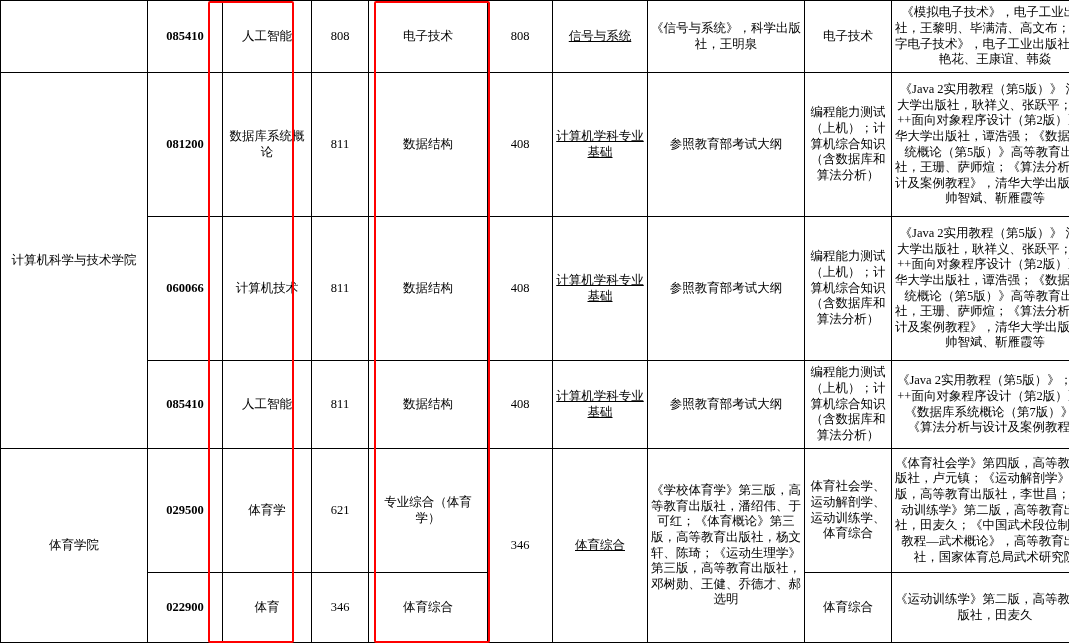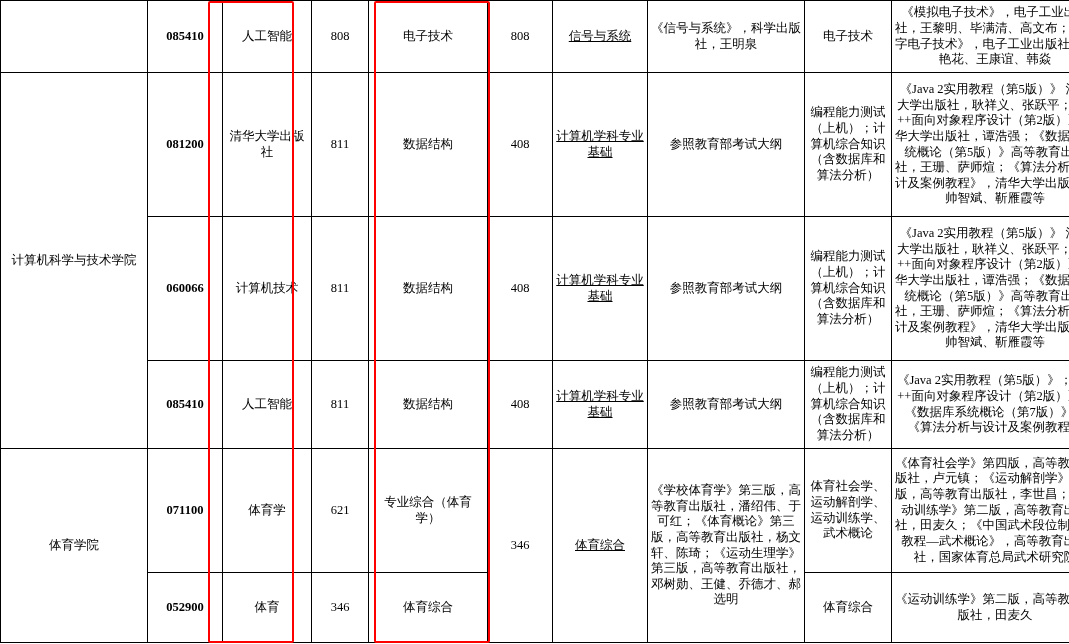--- a/index.html
+++ b/index.html
@@ -71,21 +71,21 @@
         <td class="c-num2">808</td>
         <td class="c-sub2name">信号与系统</td>
         <td class="c-outline">《信号与系统》，科学出版社，王明泉</td>
         <td class="c-retest">电子技术</td>
         <td class="c-books">《模拟电子技术》，电子工业出版社，王黎明、毕满清、高文布；《数字电子技术》，电子工业出版社，张艳花、王康谊、韩焱</td>
       </tr>
 
       <tr style="height:144px">
         <td class="c-college" rowspan="3">计算机科学与技术学院</td>
         <td class="c-code">081200</td>
-        <td class="c-major">清华大学出版社</td>
+        <td class="c-major">数据库系统概论</td>
         <td class="c-num1">811</td>
         <td class="c-sub1">数据结构</td>
         <td class="c-num2">408</td>
         <td class="c-sub2name">计算机学科专业基础</td>
         <td class="c-outline">参照教育部考试大纲</td>
         <td class="c-retest">编程能力测试（上机）；计算机综合知识（含数据库和算法分析）</td>
         <td class="c-books">《Java 2实用教程（第5版）》 清华大学出版社，耿祥义、张跃平；《C++面向对象程序设计（第2版）》清华大学出版社，谭浩强；《数据库系统概论（第5版）》高等教育出版社，王珊、萨师煊；《算法分析与设计及案例教程》，清华大学出版社，帅智斌、靳雁霞等</td>
       </tr>
 
       <tr style="height:144px">
@@ -107,33 +107,33 @@
         <td class="c-sub1">数据结构</td>
         <td class="c-num2">408</td>
         <td class="c-sub2name">计算机学科专业基础</td>
         <td class="c-outline">参照教育部考试大纲</td>
         <td class="c-retest">编程能力测试（上机）；计算机综合知识（含数据库和算法分析）</td>
         <td class="c-books">《Java 2实用教程（第5版）》；《C++面向对象程序设计（第2版）》；《数据库系统概论（第7版）》；《算法分析与设计及案例教程》</td>
       </tr>
 
       <tr style="height:124px">
         <td class="c-college" rowspan="2">体育学院</td>
-        <td class="c-code">071100</td>
+        <td class="c-code">029500</td>
         <td class="c-major">体育学</td>
         <td class="c-num1">621</td>
         <td class="c-sub1">专业综合（体育学）</td>
         <td class="c-num2" rowspan="2">346</td>
         <td class="c-sub2name" rowspan="2">体育综合</td>
         <td class="c-outline" rowspan="2">《学校体育学》第三版，高等教育出版社，潘绍伟、于可红；《体育概论》第三版，高等教育出版社，杨文轩、陈琦；《运动生理学》第三版，高等教育出版社，邓树勋、王健、乔德才、郝选明</td>
-        <td class="c-retest">体育社会学、运动解剖学、运动训练学、武术概论</td>
+        <td class="c-retest">体育社会学、运动解剖学、运动训练学、体育综合</td>
         <td class="c-books">《体育社会学》第四版，高等教育出版社，卢元镇；《运动解剖学》第三版，高等教育出版社，李世昌；《运动训练学》第二版，高等教育出版社，田麦久；《中国武术段位制系列教程—武术概论》，高等教育出版社，国家体育总局武术研究院</td>
       </tr>
 
       <tr style="height:70px">
-        <td class="c-code">052900</td>
+        <td class="c-code">022900</td>
         <td class="c-major">体育</td>
         <td class="c-num1">346</td>
         <td class="c-sub1">体育综合</td>
         <td class="c-retest">体育综合</td>
         <td class="c-books">《运动训练学》第二版，高等教育出版社，田麦久</td>
       </tr>
 
     </tbody>
   </table>
 

